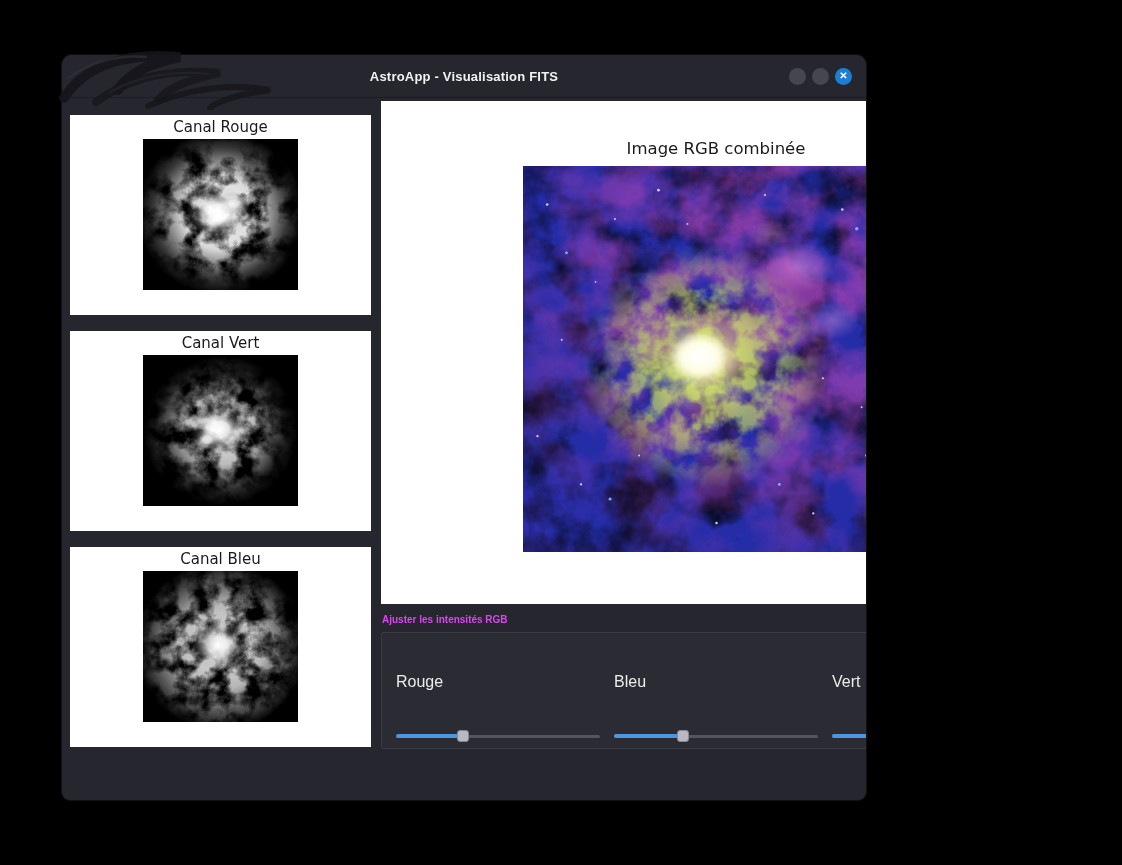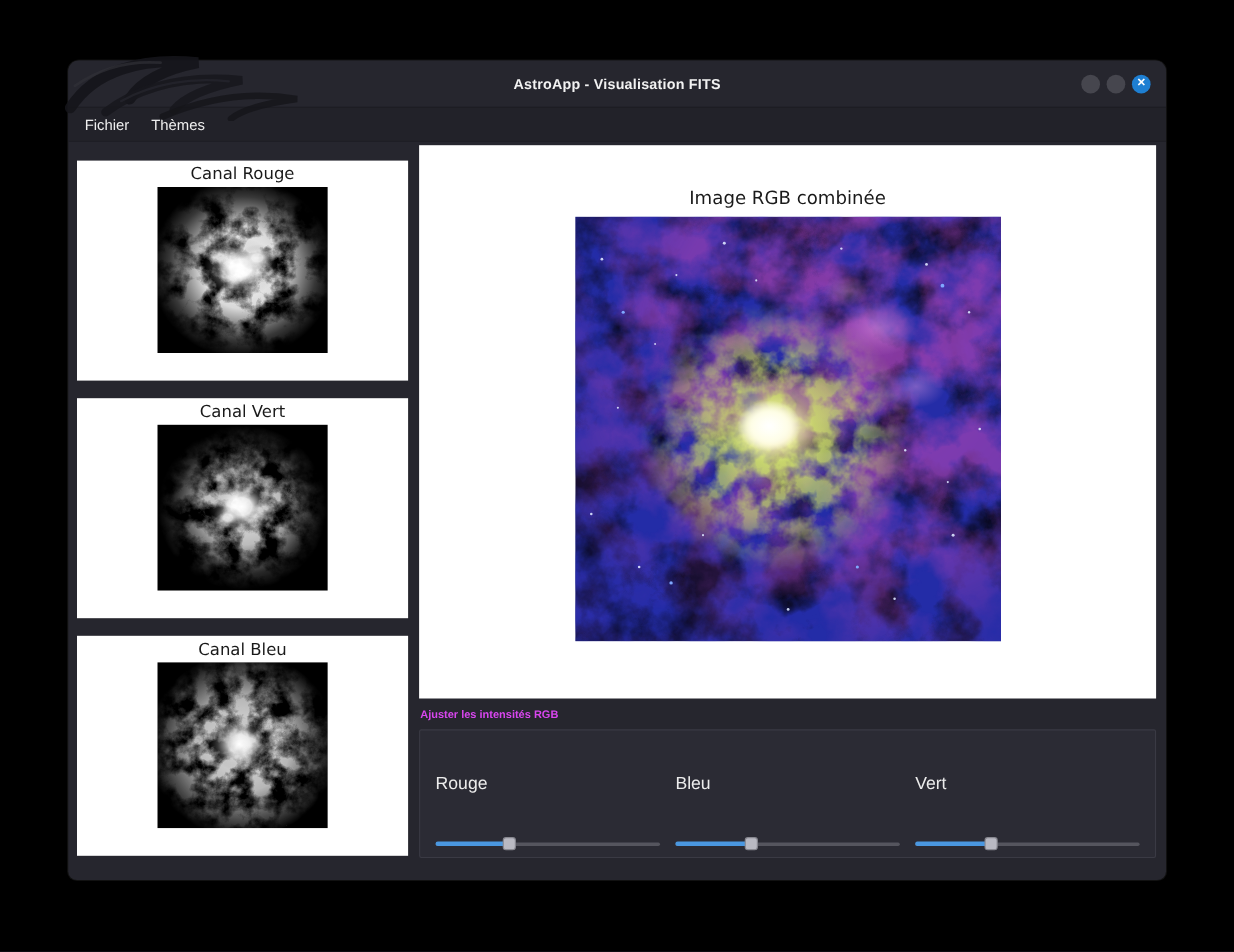--- a/index.html
+++ b/index.html
@@ -7,21 +7,21 @@
     width:1122px;height:865px;background:#000;overflow:hidden;
     font-family:"Liberation Sans", sans-serif;
   }
   .screen{position:relative;width:1122px;height:865px;background:#000;}
 
   
   .dragon{position:absolute;left:58px;top:48px;width:215px;height:62px;z-index:10;pointer-events:none;opacity:.95;}
 
   
   .window{
-    position:absolute;left:62px;top:55px;width:998px;height:745px;
+    position:absolute;left:62px;top:55px;width:804px;height:745px;
     background:#26262e;border-radius:10px 10px 8px 8px;overflow:hidden;
     box-shadow:0 0 0 1px #111, 0 10px 34px rgba(0,0,0,.65);
   }
   .titlebar{
     position:relative;height:42px;display:flex;align-items:center;justify-content:center;
     background:#26262e;border-bottom:1px solid #1c1c22;
   }
   .titlebar .title{color:#f2f2f2;font-size:13px;font-weight:700;letter-spacing:.2px;}
   .controls{position:absolute;right:14px;top:0;height:100%;display:flex;align-items:center;gap:6px;}
   .ctrl{width:17px;height:17px;border-radius:50%;border:none;padding:0;cursor:pointer;
@@ -92,24 +92,20 @@
 
     <div class="titlebar">
       <span class="title">AstroApp - Visualisation FITS</span>
       <div class="controls">
         <button class="ctrl min"></button>
         <button class="ctrl max"></button>
         <button class="ctrl close">✕</button>
       </div>
     </div>
 
-    <div class="menubar">
-      <span class="menu-item">Fichier</span>
-      <span class="menu-item">Thèmes</span>
-    </div>
 
     <div class="content">
 
       <div class="left-col">
 
         <div class="card">
           <div class="card-title">Canal Rouge</div>
           <svg class="gray-img" viewBox="0 0 150 150" preserveAspectRatio="none">
             <defs>
               <filter id="wispR" color-interpolation-filters="sRGB" x="-10%" y="-10%" width="120%" height="120%">

